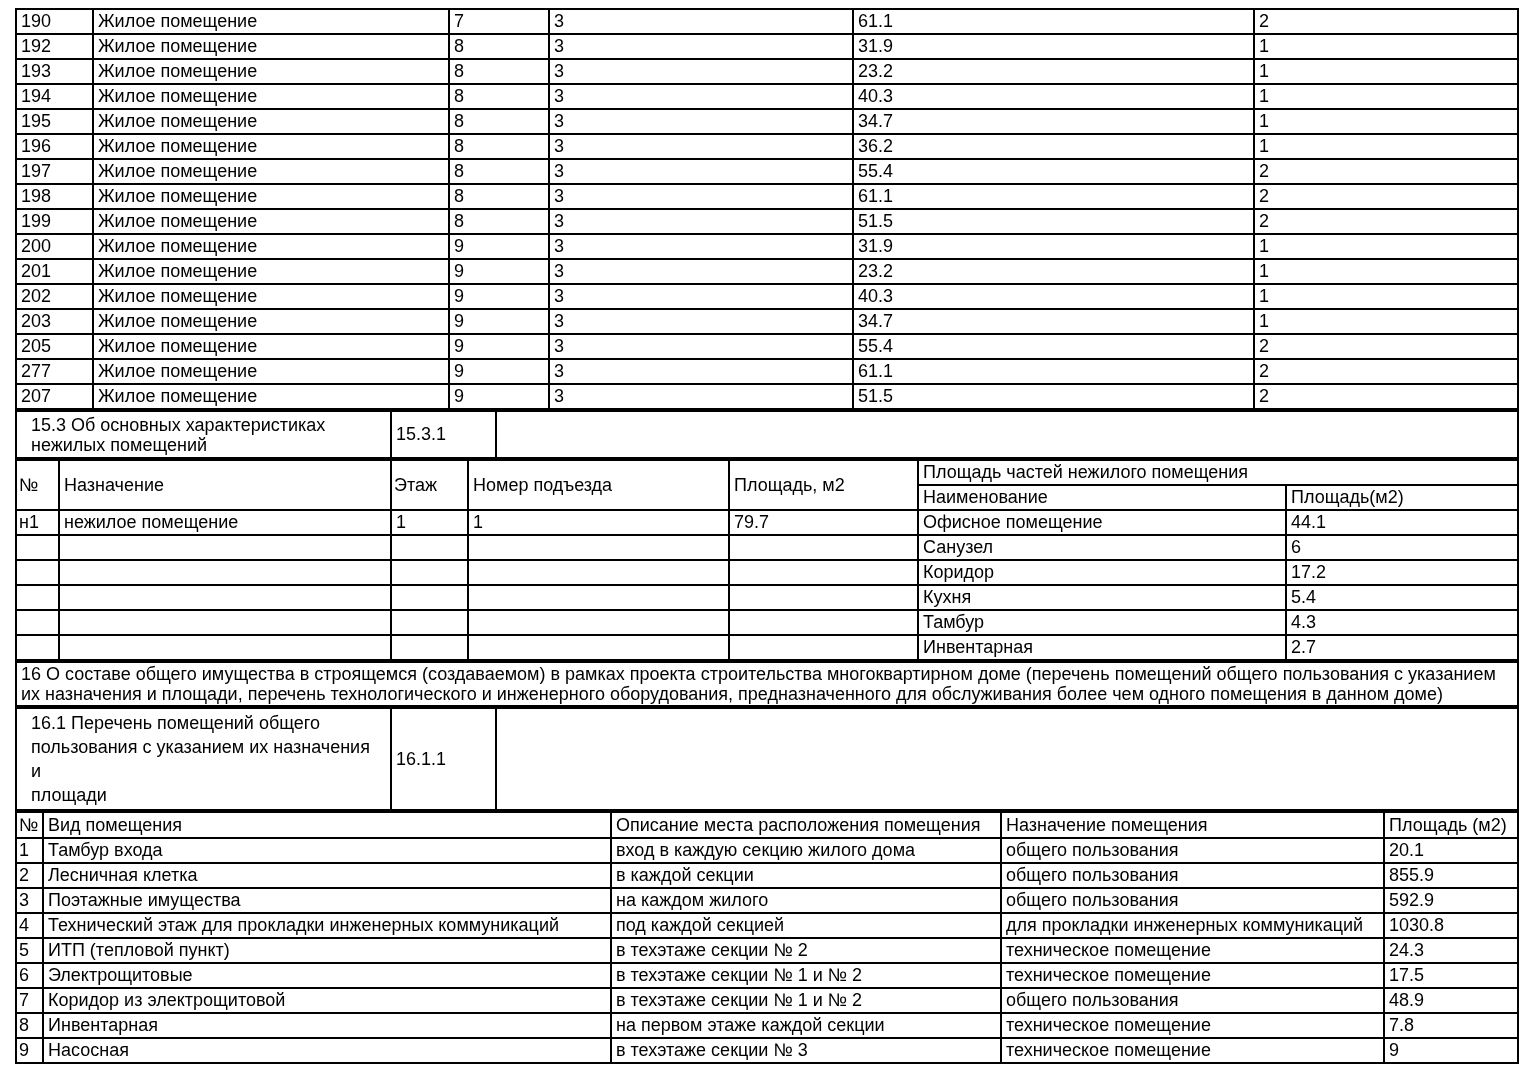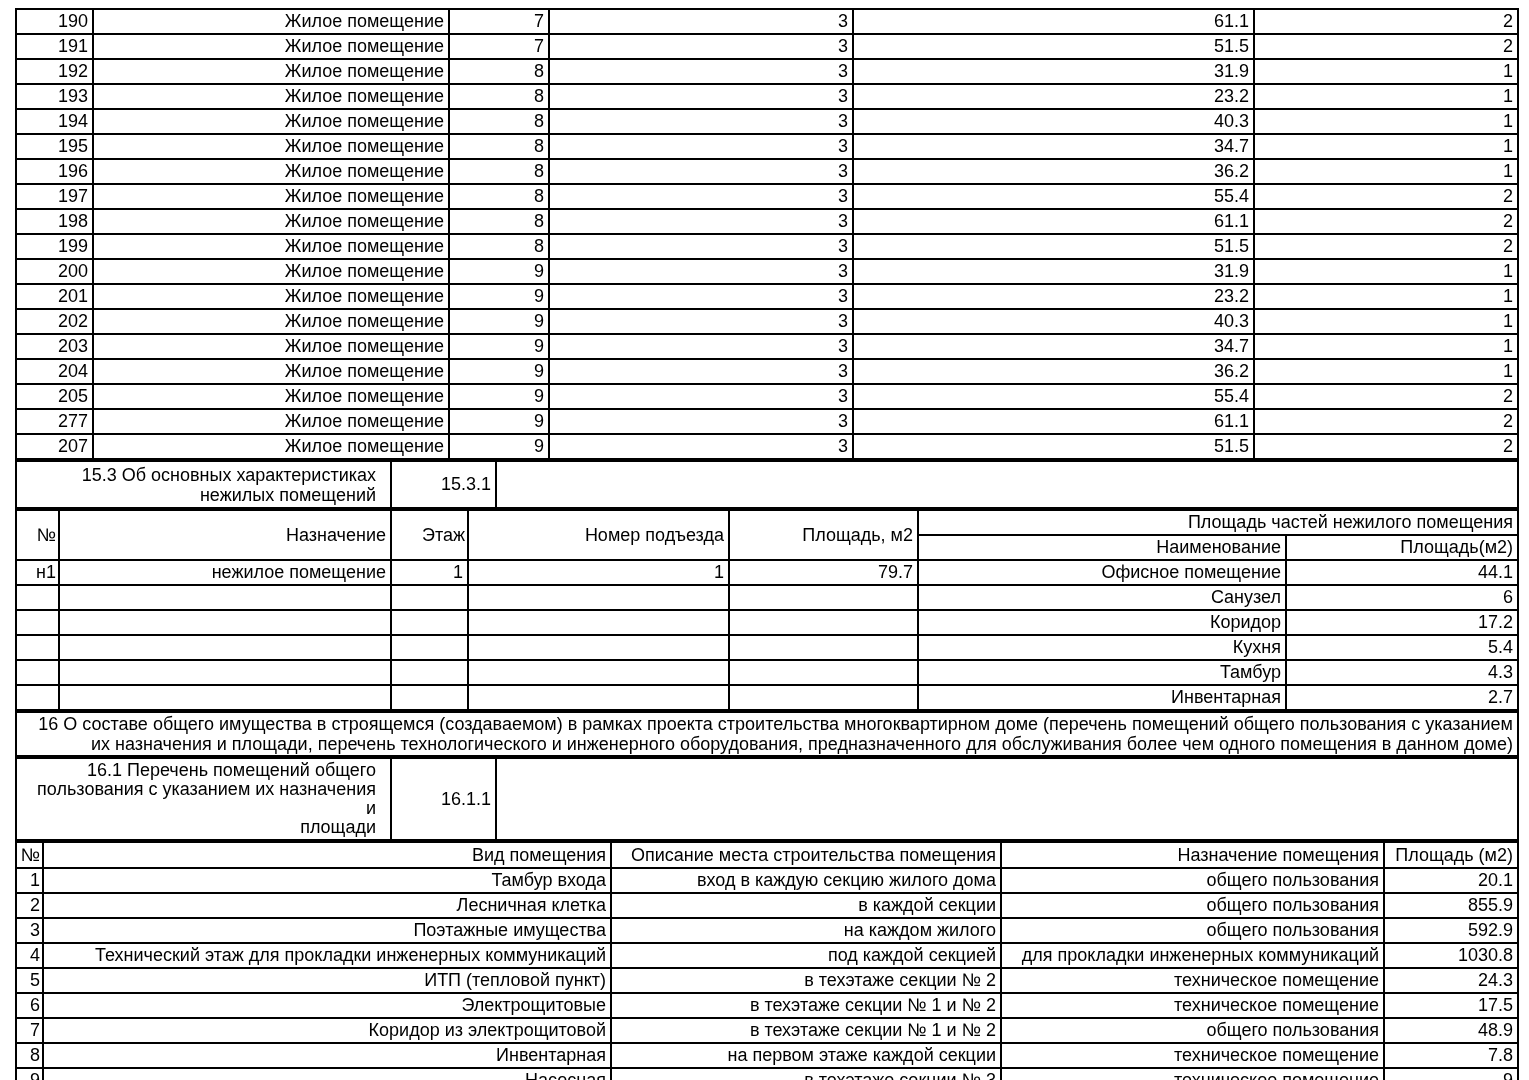--- a/index.html
+++ b/index.html
@@ -1,21 +1,21 @@
 <!DOCTYPE html>
 <html><head>
 <meta charset="utf-8">
 <style>
   html,body { margin:0; padding:0; background:#fff; }
   .page {
     width:1529px; height:1080px; box-sizing:border-box;
     padding:8px 0 0 15px; background:#fff; color:#000;
     font-family:"Liberation Sans", sans-serif;
   }
-  table { border-collapse:collapse; table-layout:fixed; width:1502px;text-align:right; }
+  table { border-collapse:collapse; table-layout:fixed; width:1502px; }
   td {
     border:2px solid #000; font-size:18px; line-height:21px;
     padding:0 4px; height:23px; vertical-align:middle;
     overflow:hidden; white-space:nowrap; color:#000;
   }
   .rowA { height:25px; }
   .sec-row { height:47px; }
   .sec-title { white-space:pre-line; line-height:20px; padding:2px 14px; }
   .hdrB { height:25px; }
   .rowB { height:16px; }
@@ -43,129 +43,113 @@
     <tbody>
       <tr class="rowA">
           <td>190</td>
           <td>Жилое помещение</td>
           <td>7</td>
           <td>3</td>
           <td>61.1</td>
           <td>2</td>
         </tr>
       <tr class="rowA">
-          <td>191</td>
-          <td>Жилое помещение</td>
-          <td>7</td>
+          <td>192</td>
+          <td>Жилое помещение</td>
+          <td>8</td>
+          <td>3</td>
+          <td>31.9</td>
+          <td>1</td>
+        </tr>
+      <tr class="rowA">
+          <td>193</td>
+          <td>Жилое помещение</td>
+          <td>8</td>
+          <td>3</td>
+          <td>23.2</td>
+          <td>1</td>
+        </tr>
+      <tr class="rowA">
+          <td>194</td>
+          <td>Жилое помещение</td>
+          <td>8</td>
+          <td>3</td>
+          <td>40.3</td>
+          <td>1</td>
+        </tr>
+      <tr class="rowA">
+          <td>195</td>
+          <td>Жилое помещение</td>
+          <td>8</td>
+          <td>3</td>
+          <td>34.7</td>
+          <td>1</td>
+        </tr>
+      <tr class="rowA">
+          <td>196</td>
+          <td>Жилое помещение</td>
+          <td>8</td>
+          <td>3</td>
+          <td>36.2</td>
+          <td>1</td>
+        </tr>
+      <tr class="rowA">
+          <td>197</td>
+          <td>Жилое помещение</td>
+          <td>8</td>
+          <td>3</td>
+          <td>55.4</td>
+          <td>2</td>
+        </tr>
+      <tr class="rowA">
+          <td>198</td>
+          <td>Жилое помещение</td>
+          <td>8</td>
+          <td>3</td>
+          <td>61.1</td>
+          <td>2</td>
+        </tr>
+      <tr class="rowA">
+          <td>199</td>
+          <td>Жилое помещение</td>
+          <td>8</td>
           <td>3</td>
           <td>51.5</td>
           <td>2</td>
         </tr>
       <tr class="rowA">
-          <td>192</td>
-          <td>Жилое помещение</td>
-          <td>8</td>
+          <td>200</td>
+          <td>Жилое помещение</td>
+          <td>9</td>
           <td>3</td>
           <td>31.9</td>
           <td>1</td>
         </tr>
       <tr class="rowA">
-          <td>193</td>
-          <td>Жилое помещение</td>
-          <td>8</td>
+          <td>201</td>
+          <td>Жилое помещение</td>
+          <td>9</td>
           <td>3</td>
           <td>23.2</td>
           <td>1</td>
         </tr>
       <tr class="rowA">
-          <td>194</td>
-          <td>Жилое помещение</td>
-          <td>8</td>
+          <td>202</td>
+          <td>Жилое помещение</td>
+          <td>9</td>
           <td>3</td>
           <td>40.3</td>
           <td>1</td>
         </tr>
       <tr class="rowA">
-          <td>195</td>
-          <td>Жилое помещение</td>
-          <td>8</td>
+          <td>203</td>
+          <td>Жилое помещение</td>
+          <td>9</td>
           <td>3</td>
           <td>34.7</td>
-          <td>1</td>
-        </tr>
-      <tr class="rowA">
-          <td>196</td>
-          <td>Жилое помещение</td>
-          <td>8</td>
-          <td>3</td>
-          <td>36.2</td>
-          <td>1</td>
-        </tr>
-      <tr class="rowA">
-          <td>197</td>
-          <td>Жилое помещение</td>
-          <td>8</td>
-          <td>3</td>
-          <td>55.4</td>
-          <td>2</td>
-        </tr>
-      <tr class="rowA">
-          <td>198</td>
-          <td>Жилое помещение</td>
-          <td>8</td>
-          <td>3</td>
-          <td>61.1</td>
-          <td>2</td>
-        </tr>
-      <tr class="rowA">
-          <td>199</td>
-          <td>Жилое помещение</td>
-          <td>8</td>
-          <td>3</td>
-          <td>51.5</td>
-          <td>2</td>
-        </tr>
-      <tr class="rowA">
-          <td>200</td>
-          <td>Жилое помещение</td>
-          <td>9</td>
-          <td>3</td>
-          <td>31.9</td>
-          <td>1</td>
-        </tr>
-      <tr class="rowA">
-          <td>201</td>
-          <td>Жилое помещение</td>
-          <td>9</td>
-          <td>3</td>
-          <td>23.2</td>
-          <td>1</td>
-        </tr>
-      <tr class="rowA">
-          <td>202</td>
-          <td>Жилое помещение</td>
-          <td>9</td>
-          <td>3</td>
-          <td>40.3</td>
-          <td>1</td>
-        </tr>
-      <tr class="rowA">
-          <td>203</td>
-          <td>Жилое помещение</td>
-          <td>9</td>
-          <td>3</td>
-          <td>34.7</td>
-          <td>1</td>
-        </tr>
-      <tr class="rowA">
-          <td>204</td>
-          <td>Жилое помещение</td>
-          <td>9</td>
-          <td>3</td>
-          <td>36.2</td>
           <td>1</td>
         </tr>
       <tr class="rowA">
           <td>205</td>
           <td>Жилое помещение</td>
           <td>9</td>
           <td>3</td>
           <td>55.4</td>
           <td>2</td>
         </tr>
@@ -296,42 +280,42 @@
   </table>
 
   <table>
     <colgroup>
         <col style="width:375px">
         <col style="width:105px">
         <col style="width:1022px">
       </colgroup>
     <tbody>
       <tr class="sec161-row">
-        <td class="sec-title" style="line-height:19px">16.1 Перечень помещений общего
+        <td class="sec-title" style="line-height:24px">16.1 Перечень помещений общего
 пользования с указанием их назначения и
 площади</td>
         <td>16.1.1</td>
         <td></td>
       </tr>
     </tbody>
   </table>
 
   <table>
     <colgroup>
         <col style="width:27px">
         <col style="width:568px">
         <col style="width:390px">
         <col style="width:383px">
         <col style="width:134px">
       </colgroup>
     <tbody>
       <tr class="hdrC">
         <td class="tight">№</td>
         <td>Вид помещения</td>
-        <td>Описание места строительства помещения</td>
+        <td>Описание места расположения помещения</td>
         <td>Назначение помещения</td>
         <td>Площадь (м2)</td>
       </tr>
       <tr class="rowC">
           <td class="tight">1</td>
           <td>Тамбур входа</td>
           <td>вход в каждую секцию жилого дома</td>
           <td>общего пользования</td>
           <td>20.1</td>
         </tr>

